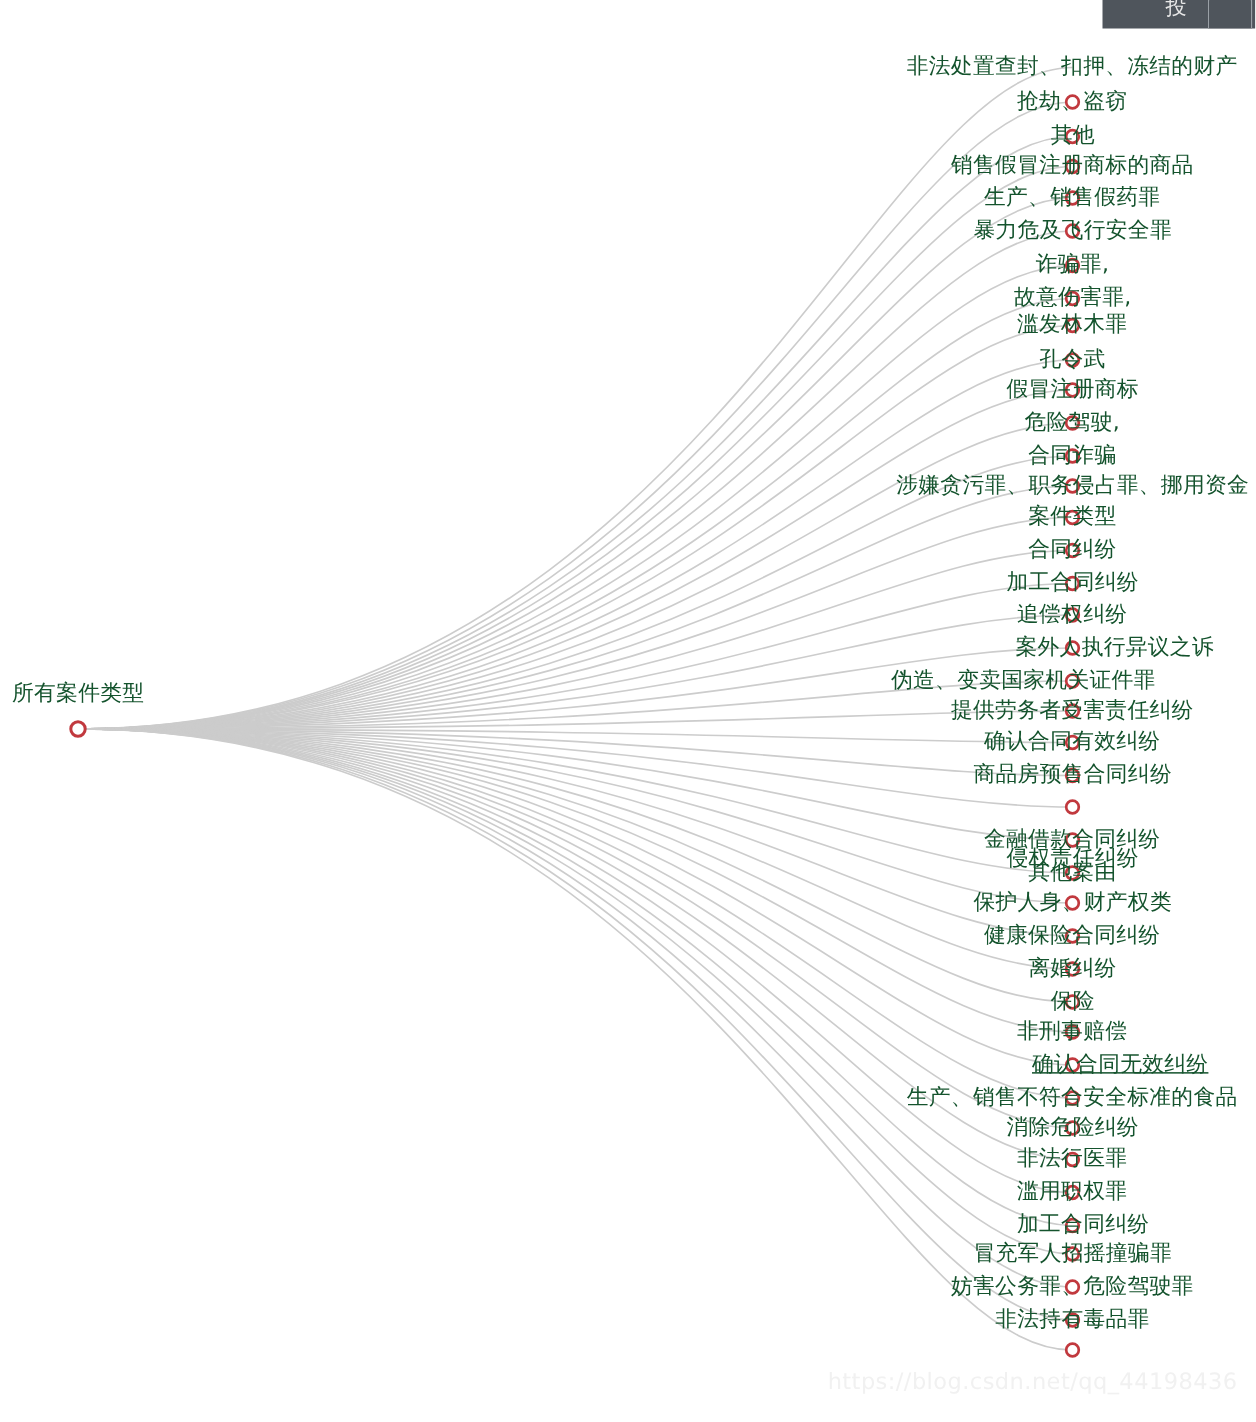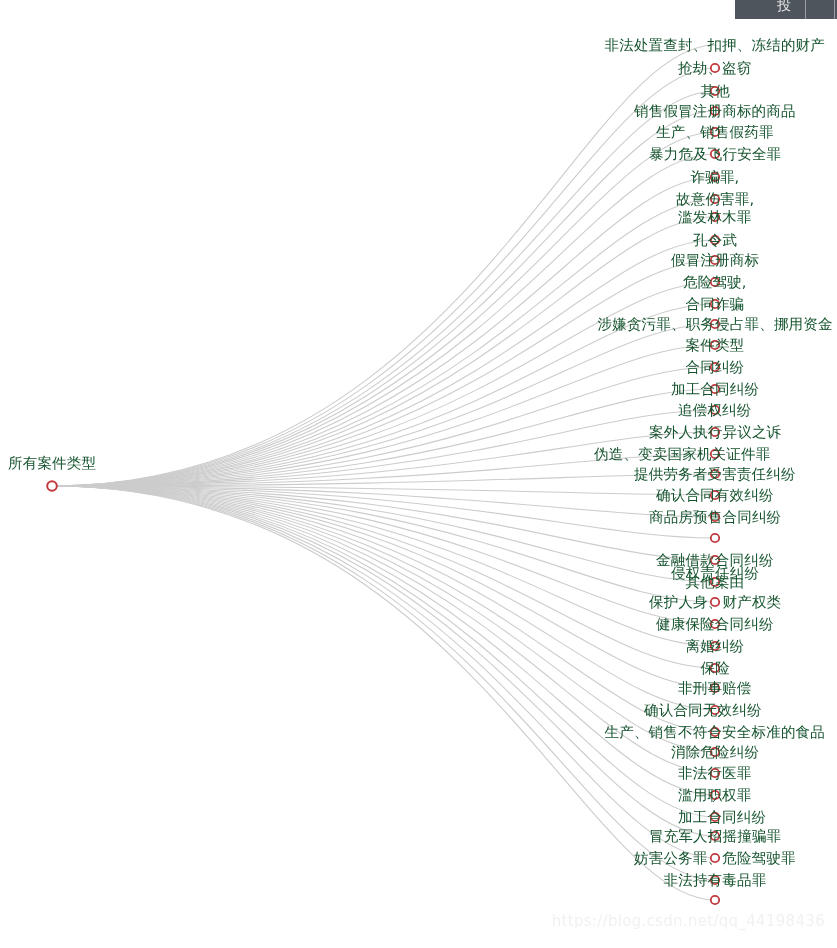--- a/index.html
+++ b/index.html
@@ -172,34 +172,34 @@
       <div class="node-label right-anchored" style="top: 217px; left: 678px;">滥发林木罪</div>
       <div class="node-label right-anchored" style="top: 240px; left: 693px;">孔令武</div>
       <div class="node-label right-anchored" style="top: 260px; left: 671px;">假冒注册商标</div>
       <div class="node-label right-anchored" style="top: 282px; left: 683px;">危险驾驶,</div>
       <div class="node-label right-anchored" style="top: 304px; left: 685.5px;">合同诈骗</div>
       <div class="node-label right-anchored" style="top: 324px; left: 597.5px;">涉嫌贪污罪、职务侵占罪、挪用资金</div>
       <div class="node-label right-anchored" style="top: 345px; left: 685.5px;">案件类型</div>
       <div class="node-label right-anchored" style="top: 367px; left: 685.5px;">合同纠纷</div>
       <div class="node-label right-anchored" style="top: 389px; left: 671px;">加工合同纠纷</div>
       <div class="node-label right-anchored" style="top: 410px; left: 678px;">追偿权纠纷</div>
-      <div class="node-label right-anchored" style="top: 432px; left: 649px; font-family: Liberation Serif, serif;">案外人执行异议之诉</div>
+      <div class="node-label right-anchored" style="top: 432px; left: 677px; font-family: Liberation Serif, serif;">案外人执行异议之诉</div>
       <div class="node-label right-anchored" style="top: 454px; left: 594px;">伪造、变卖国家机关证件罪</div>
       <div class="node-label right-anchored" style="top: 474px; left: 634px;">提供劳务者受害责任纠纷</div>
       <div class="node-label right-anchored" style="top: 495px; left: 656px;">确认合同有效纠纷</div>
       <div class="node-label right-anchored" style="top: 517px; left: 649px;">商品房预售合同纠纷</div>
       <div class="node-label right-anchored" style="top: 550px; left: 671px; margin-top: 23px;">侵权责任纠纷</div>
       <div class="node-label right-anchored" style="top: 560px; left: 656px;">金融借款合同纠纷</div>
       <div class="node-label right-anchored" style="top: 582px; left: 685.5px;">其他案由</div>
       <div class="node-label right-anchored" style="top: 602px; left: 649px;">保护人身、财产权类</div>
       <div class="node-label right-anchored" style="top: 624px; left: 656px;">健康保险合同纠纷</div>
       <div class="node-label right-anchored" style="top: 646px; left: 685.5px;">离婚纠纷</div>
       <div class="node-label right-anchored" style="top: 668px; left: 700.5px;">保险</div>
       <div class="node-label right-anchored" style="top: 688px; left: 678px;">非刑事赔偿</div>
-      <div class="node-label right-anchored" style="top: 710px; left: 644px;">确认合同无效纠纷</div>
+      <div class="node-label right-anchored" style="top: 710px; left: 688px; text-decoration: underline;">确认合同无效纠纷</div>
       <div class="node-label right-anchored" style="top: 732px; left: 604.5px;">生产、销售不符合安全标准的食品</div>
       <div class="node-label right-anchored" style="top: 752px; left: 671px;">消除危险纠纷</div>
       <div class="node-label right-anchored" style="top: 773px; left: 678px;">非法行医罪</div>
       <div class="node-label right-anchored" style="top: 795px; left: 678px;">滥用职权罪</div>
       <div class="node-label right-anchored" style="top: 817px; left: 678px;">加工合同纠纷</div>
       <div class="node-label right-anchored" style="top: 836px; left: 649px;">冒充军人招摇撞骗罪</div>
       <div class="node-label right-anchored" style="top: 858px; left: 634px;">妨害公务罪、危险驾驶罪</div>
       <div class="node-label right-anchored" style="top: 880px; left: 663.5px;">非法持有毒品罪</div>
     </div>
 

